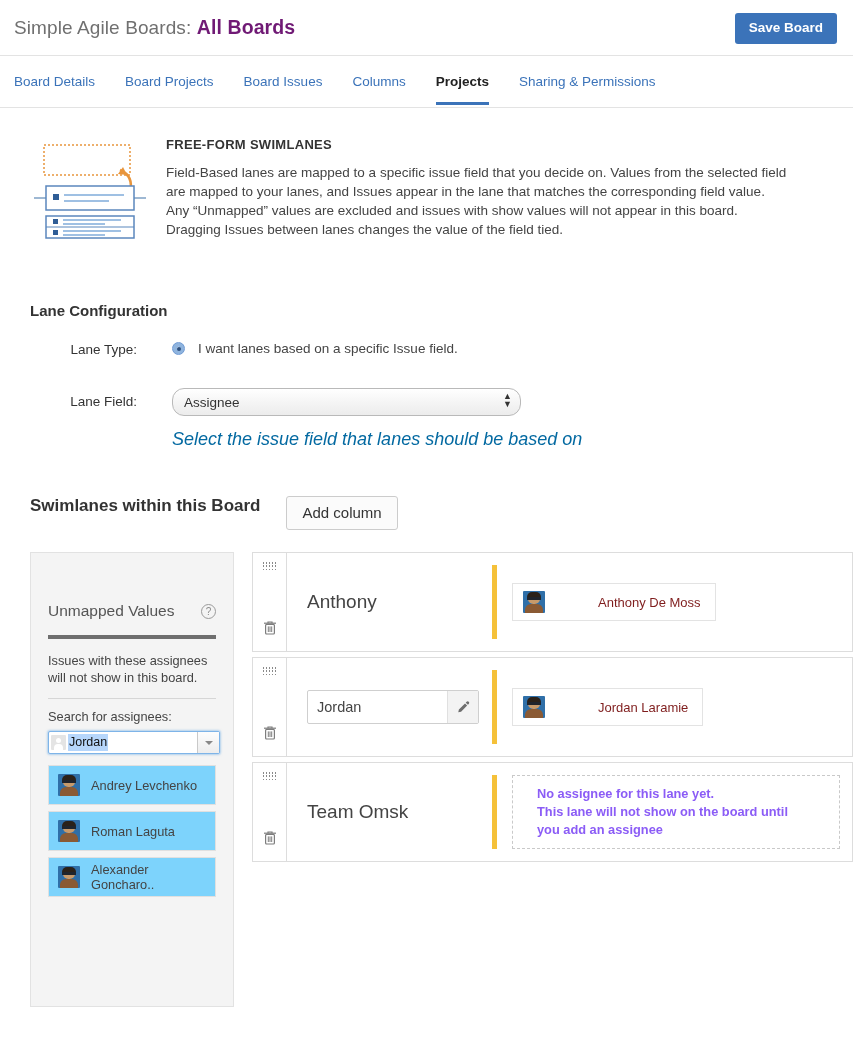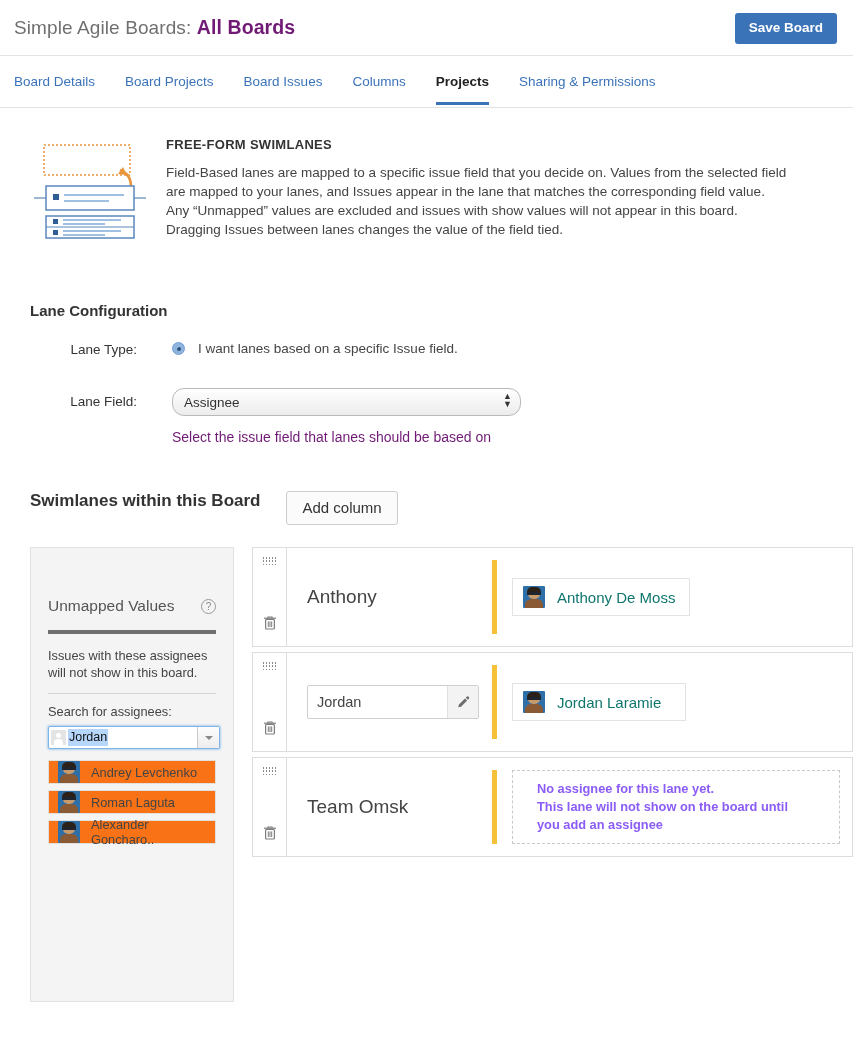--- a/index.html
+++ b/index.html
@@ -129,22 +129,23 @@
     cursor: pointer;
   }
   .select-wrap { position: relative; display: inline-block; }
   .select-arrows {
     position: absolute; right: 9px; top: 5px;
     pointer-events: none; line-height: 7px;
     color: #333333; font-size: 9px;
   }
   .select-arrows span { display: block; height: 8px; }
   .field-hint {
-    font-size: 14px; color: #701a75;
+    font-size: 18px; color: #0369a1;
     margin-top: 13px;
+    font-style: italic;
   }
 
   
   .swimlanes-head {
     display: flex; 
     margin: 46px 0 0 30px;
   }
   .swimlanes-head h2 {
     margin: 0; font-size: 17px; font-weight: bold; color: #333333;
   }
@@ -232,22 +233,22 @@
   .caret-down {
     width: 0; height: 0;
     border-left: 4px solid transparent;
     border-right: 4px solid transparent;
     border-top: 4px solid #888888;
   }
 
   .assignee-list { margin-top: 11px; }
   .assignee-item {
     display: flex; align-items: center;
-    height: 24px;
-    background: #f97316;
+    height: 40px;
+    background: #7dd3fc;
     border: 1px solid #e0e0e0;
     padding: 0 9px;
     margin-bottom: 6px;
     cursor: pointer;
   }
   .assignee-item .avatar { margin-right: 11px; }
   .assignee-name { font-size: 12.8px; color: #444444; }
 
   
   .avatar {
@@ -340,21 +341,21 @@
     background: #f5c139; margin-right: 15px;
   }
   .chips { display: flex; align-items: center; gap: 10px; flex-wrap: wrap; }
   .chip {
     display: flex; align-items: center;
     height: 38px; min-width: 174px;
     border: 1px solid #e3e3e3; background: #ffffff;
     padding: 0 14px 0 10px; cursor: pointer;
   }
   .chip .avatar { margin-right: 12px; }
-  .chip-name { font-size: 15px; color: #0f766e; }
+  .chip-name { font-size: 13px; color: #7f1d1d; margin-left: 41px; }
 
   .empty-lane {
     flex: 1 1 auto; height: 74px;
     border: 1px dashed #c9c9c9;
     display: flex; flex-direction: column; justify-content: center;
     padding: 0 0 0 24px;
   }
   .empty-lane div {
     font-size: 12.8px; font-weight: bold; color: #8b5cf6;
     line-height: 18px;

